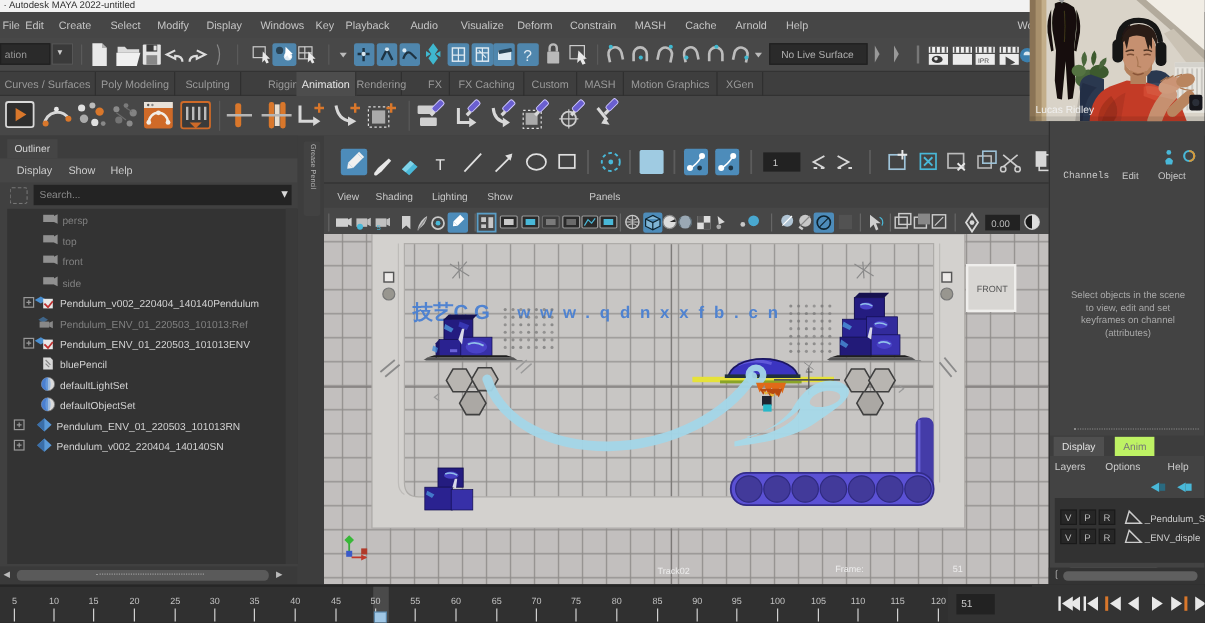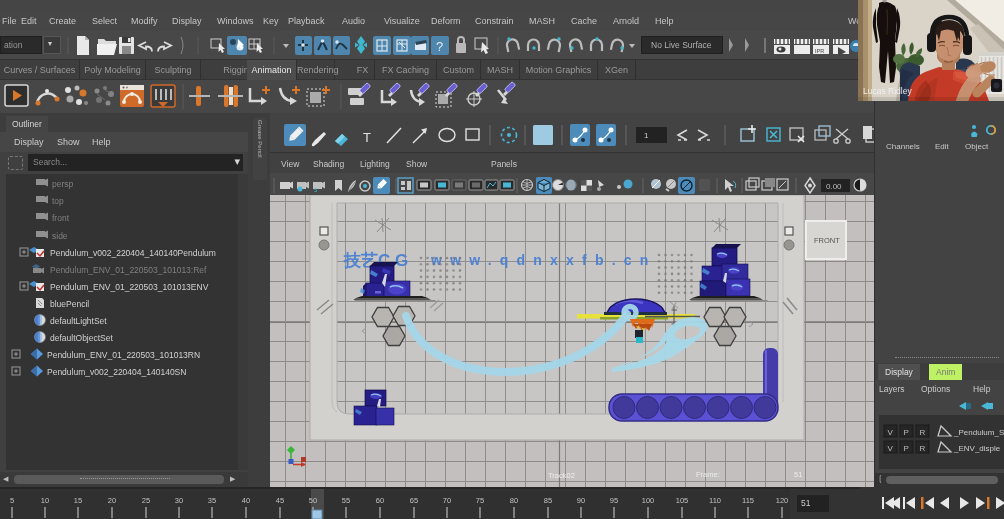--- a/index.html
+++ b/index.html
@@ -4,20 +4,23 @@
 <style>
   * { margin:0; padding:0; box-sizing:border-box; }
   html,body { width:1004px; height:519px; overflow:hidden; background:#000; }
   #app { position:relative; width:1004px; height:519px; font-family:"Liberation Sans", sans-serif; background:#454545; }
   .abs { position:absolute; }
   svg.abs { overflow:hidden; }
 </style>
 </head>
 <body>
 <div id="app">
+<div class="abs" style="left:0;top:0;width:1004px;height:10px;background:#f2f2f2;">
+      <div class="abs" style="left:3px;top:0px;font-size:8px;color:#333;">· Autodesk MAYA 2022-untitled</div>
+    </div>
 <div class="abs" style="left:0;top:10px;width:1004px;height:21px;background:#464646;padding-left:14px;">
       <span class="abs" style="left:2px;top:6px;font-size:9px;color:#c6c6c6;">File</span>
       <span class="abs" style="left:21px;top:6px;font-size:9px;color:#c6c6c6;">Edit</span>
       <span class="abs" style="left:49px;top:6px;font-size:9px;color:#c6c6c6;">Create</span>
       <span class="abs" style="left:92px;top:6px;font-size:9px;color:#c6c6c6;">Select</span>
       <span class="abs" style="left:131px;top:6px;font-size:9px;color:#c6c6c6;">Modify</span>
       <span class="abs" style="left:172px;top:6px;font-size:9px;color:#c6c6c6;">Display</span>
       <span class="abs" style="left:217px;top:6px;font-size:9px;color:#c6c6c6;">Windows</span>
       <span class="abs" style="left:263px;top:6px;font-size:9px;color:#c6c6c6;">Key</span>
       <span class="abs" style="left:288px;top:6px;font-size:9px;color:#c6c6c6;">Playback</span>
@@ -733,23 +736,24 @@
         <text x="79" y="334" font-size="8" fill="#ccc" font-family="Liberation Sans">_Pendulum_S</text>
         <rect x="9" y="340" width="13" height="12" fill="#262626" stroke="#1a1a1a"></rect>
         <text x="12.5" y="349.5" font-size="8" fill="#bbb" font-family="Liberation Sans">V</text>
         <rect x="25" y="340" width="13" height="12" fill="#262626" stroke="#1a1a1a"></rect>
         <text x="28.5" y="349.5" font-size="8" fill="#bbb" font-family="Liberation Sans">P</text>
         <rect x="41" y="340" width="13" height="12" fill="#262626" stroke="#1a1a1a"></rect>
         <text x="44.5" y="349.5" font-size="8" fill="#bbb" font-family="Liberation Sans">R</text>
         <path d="M63 351 h13 l-10 -10 z" fill="none" stroke="#ccc" stroke-width="1.2"></path>
         <text x="79" y="350" font-size="8" fill="#ccc" font-family="Liberation Sans">_ENV_disple</text>
       </svg>
-      <span class="abs" style="left:11px;top:41px;font-size:8px;color:#c8c8c8;">Channels</span>
+      <span class="abs" style="left:11px;top:41px;font-size:8px;color:#c8c8c8;font-family:Liberation Mono, monospace;">Channels</span>
       <span class="abs" style="left:60px;top:41px;font-size:8px;color:#c8c8c8;">Edit</span>
       <span class="abs" style="left:90px;top:41px;font-size:8px;color:#c8c8c8;">Object</span>
+      <div class="abs" style="left:0px;top:140px;width:130px;height:44px;font-size:8px;color:#a8a8a8;line-height:10.5px;text-align:center;">Select objects in the scene<br>to view, edit and set<br>keyframes on channel<br>(attributes)</div>
       <div class="abs" style="left:20px;top:256px;width:104px;height:1px;border-top:1px dotted #8a8a8a;"></div>
       <div class="abs" style="left:0;top:262px;width:130px;height:17px;background:#3d3d3d;">
         <div class="abs" style="left:3px;top:1px;height:16px;background:#4f4f4f;padding:0 7px;line-height:16px;font-size:8.5px;color:#e0e0e0;">Display</div>
         <div class="abs" style="left:54px;top:1px;height:16px;background:#bef264;padding:0 7px;line-height:16px;font-size:8.5px;color:#777;">Anim</div>
       </div>
       <span class="abs" style="left:4px;top:283px;font-size:8.5px;color:#ccc;">Layers</span>
       <span class="abs" style="left:46px;top:283px;font-size:8.5px;color:#ccc;">Options</span>
       <span class="abs" style="left:98px;top:283px;font-size:8.5px;color:#ccc;">Help</span>
       <div class="abs" style="left:4px;top:314px;width:126px;height:54px;background:#323232;"></div>
       <div class="abs" style="left:3px;top:371px;width:3px;height:8px;"></div>

